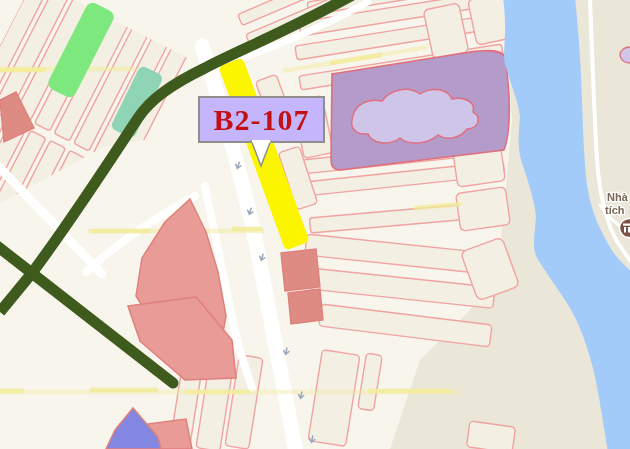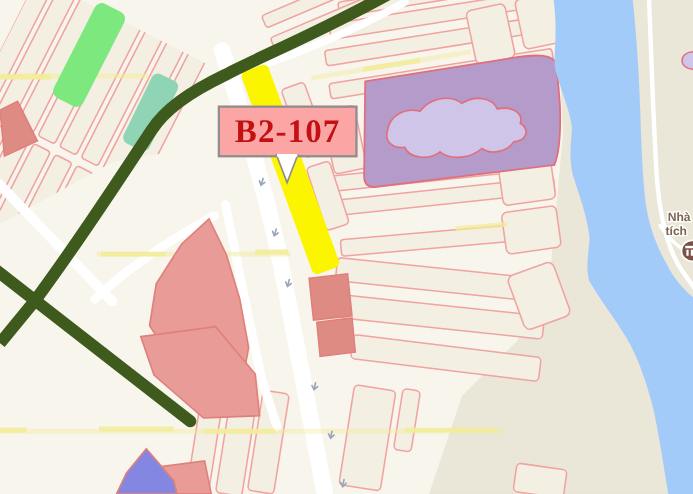--- a/index.html
+++ b/index.html
@@ -11,21 +11,21 @@
   svg{display:block}
   .parcel{fill:var(--parcel_fill);stroke:var(--parcel_stroke);stroke-width:1.4;}
   .wroad{stroke:var(--road_white);fill:none;stroke-linecap:round;}
   .yroad{stroke:var(--road_yellow);fill:none;stroke-width:4.5;}
   .groad{stroke:var(--road_green);fill:none;}
   .salmon{fill:var(--parcel_salmon);stroke:var(--parcel_salmon_stroke);stroke-width:1.5;}
   .redp{fill:var(--parcel_red);stroke:var(--parcel_salmon_stroke);stroke-width:1.4;}
   .arrow{stroke:var(--arrow);stroke-width:1.5;fill:none;stroke-linecap:round;}
   .callout{
     position:absolute;left:198px;top:96px;width:127px;height:47px;box-sizing:border-box;
-    background:#fca5a5;border:2px solid var(--callout_border,#8E8E8E);
+    background:#c4b5fd;border:2px solid var(--callout_border,#8E8E8E);
     display:flex;align-items:center;justify-content:center;
     font-family:"Liberation Serif",serif;font-weight:bold;font-size:30px;
     letter-spacing:1px;color:var(--callout_text,#C21013);
   }
   .pointer{position:absolute;left:250px;top:140px;width:24px;height:29px;}
   .poi-text{font-size:11px;font-weight:bold;fill:var(--poi_text);
     stroke:#ffffff;stroke-width:2.5;paint-order:stroke;}
 </style>
 </head>
 <body>

